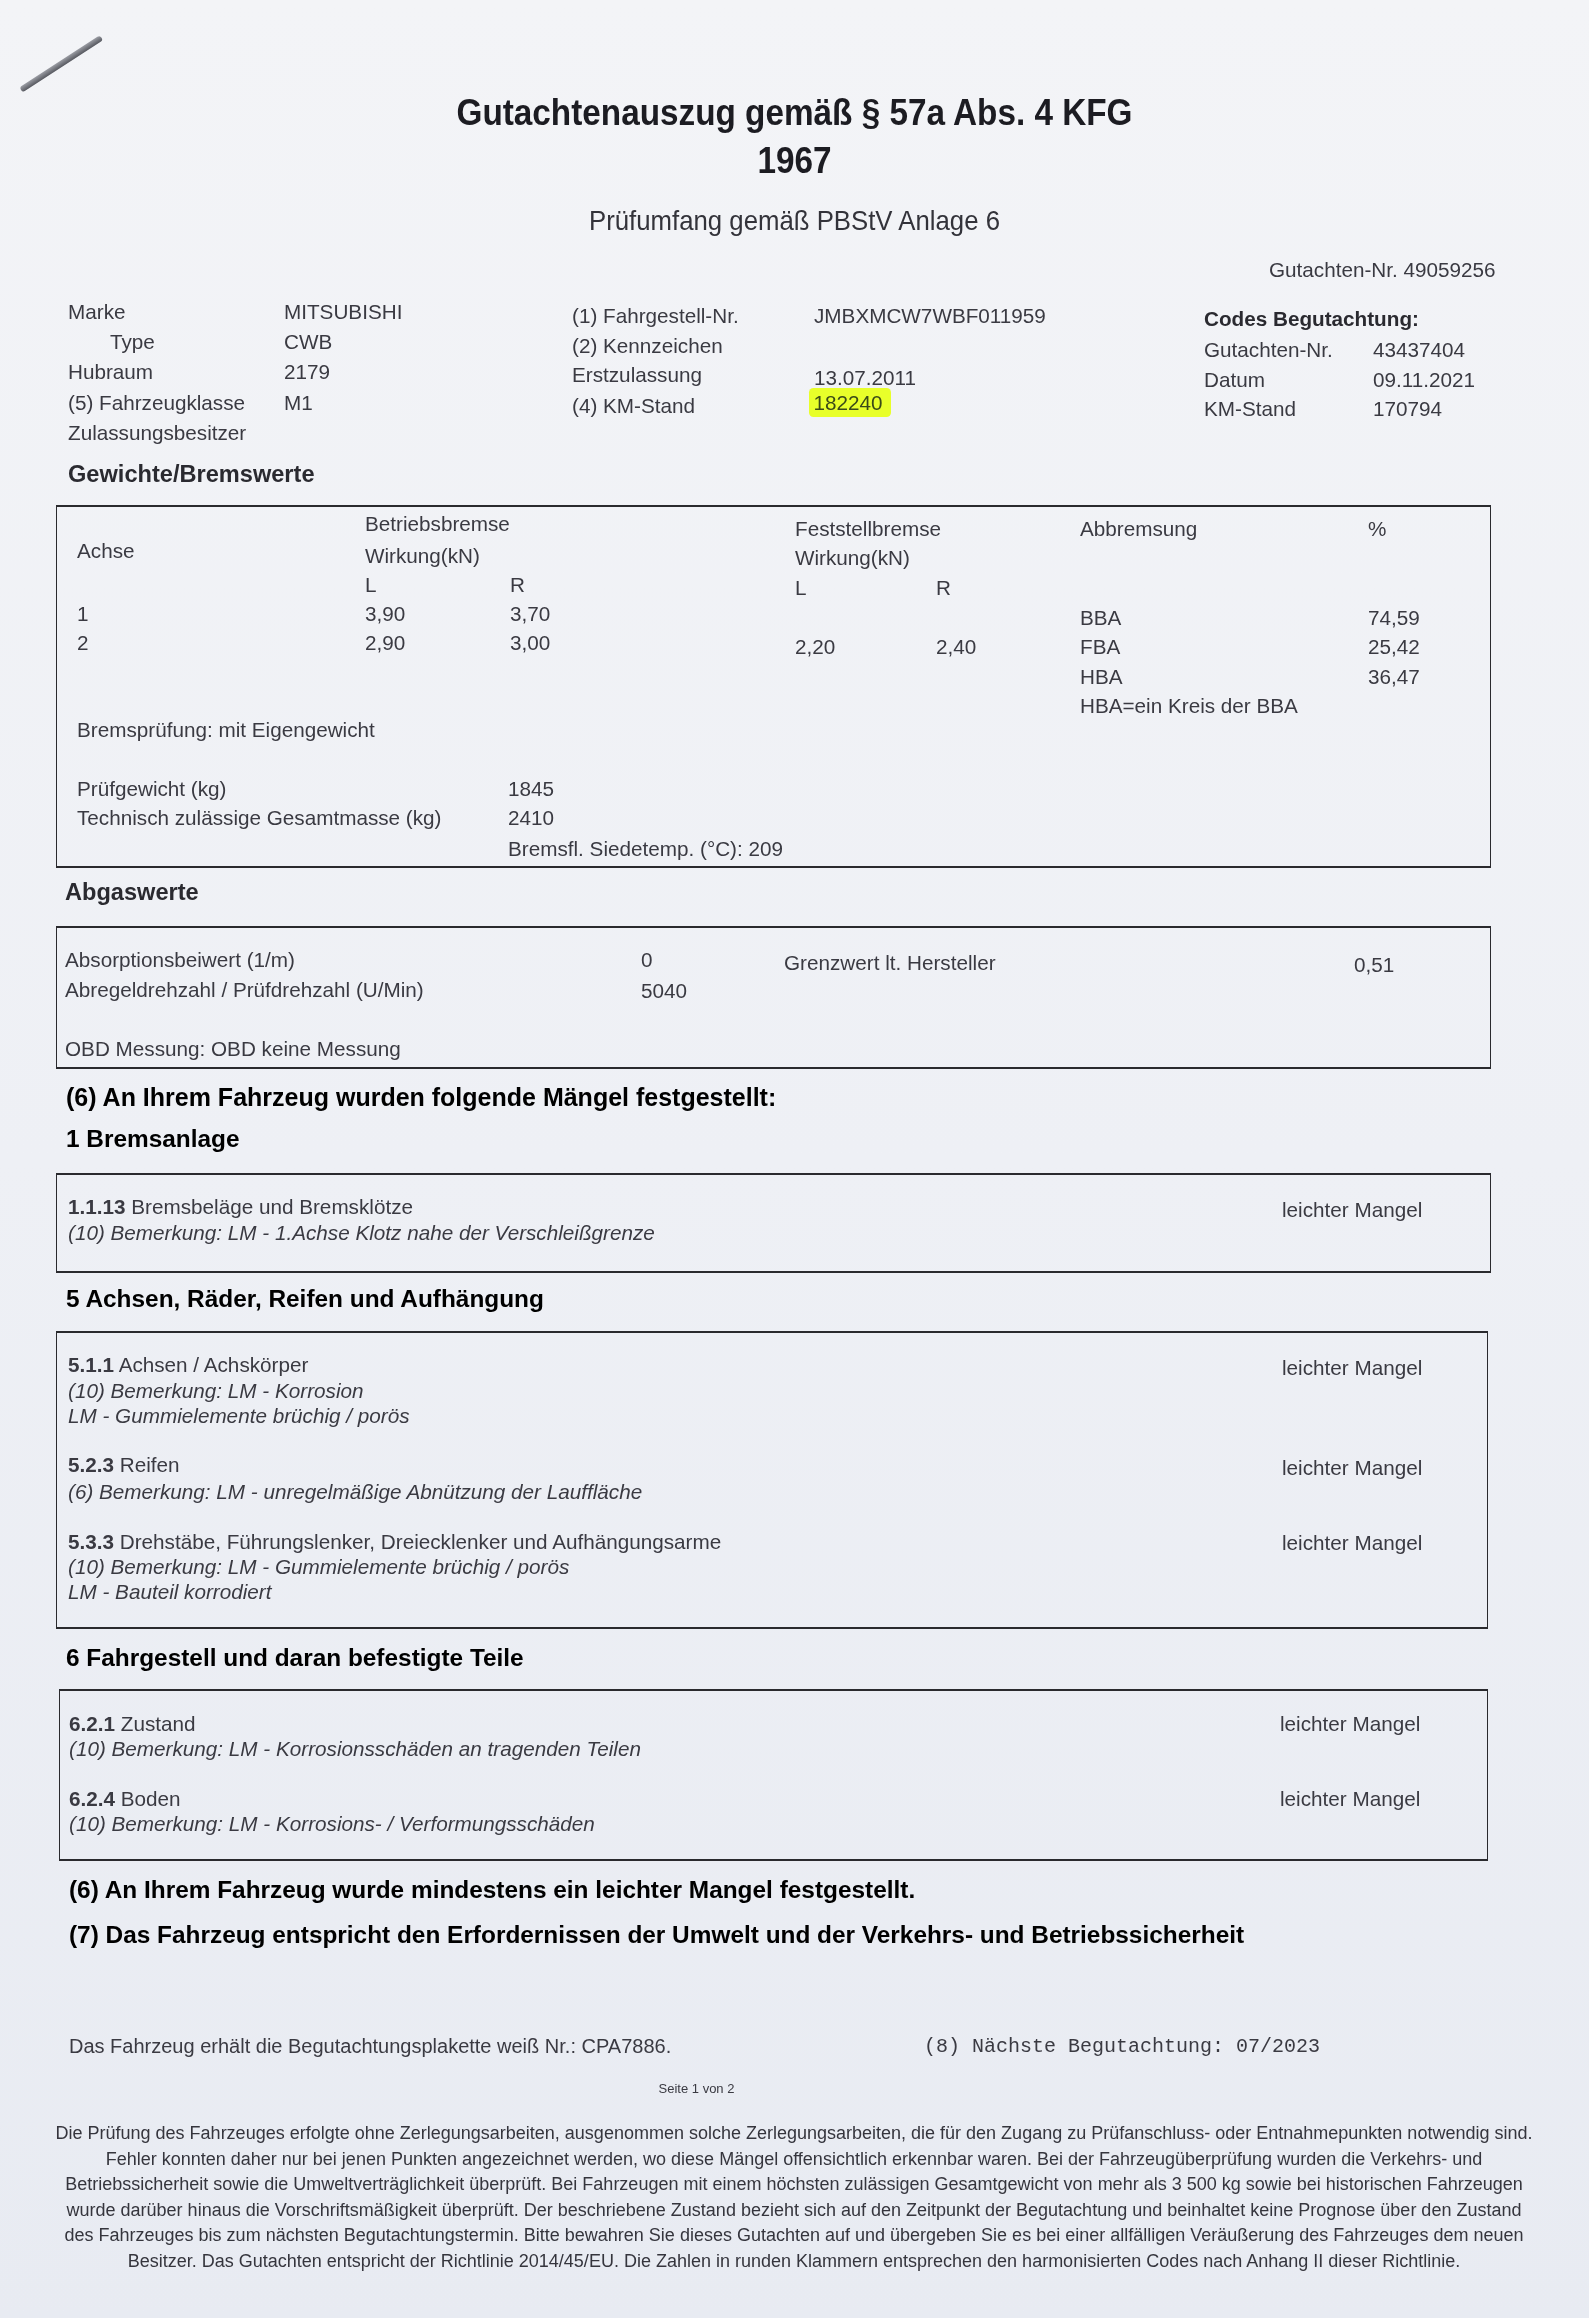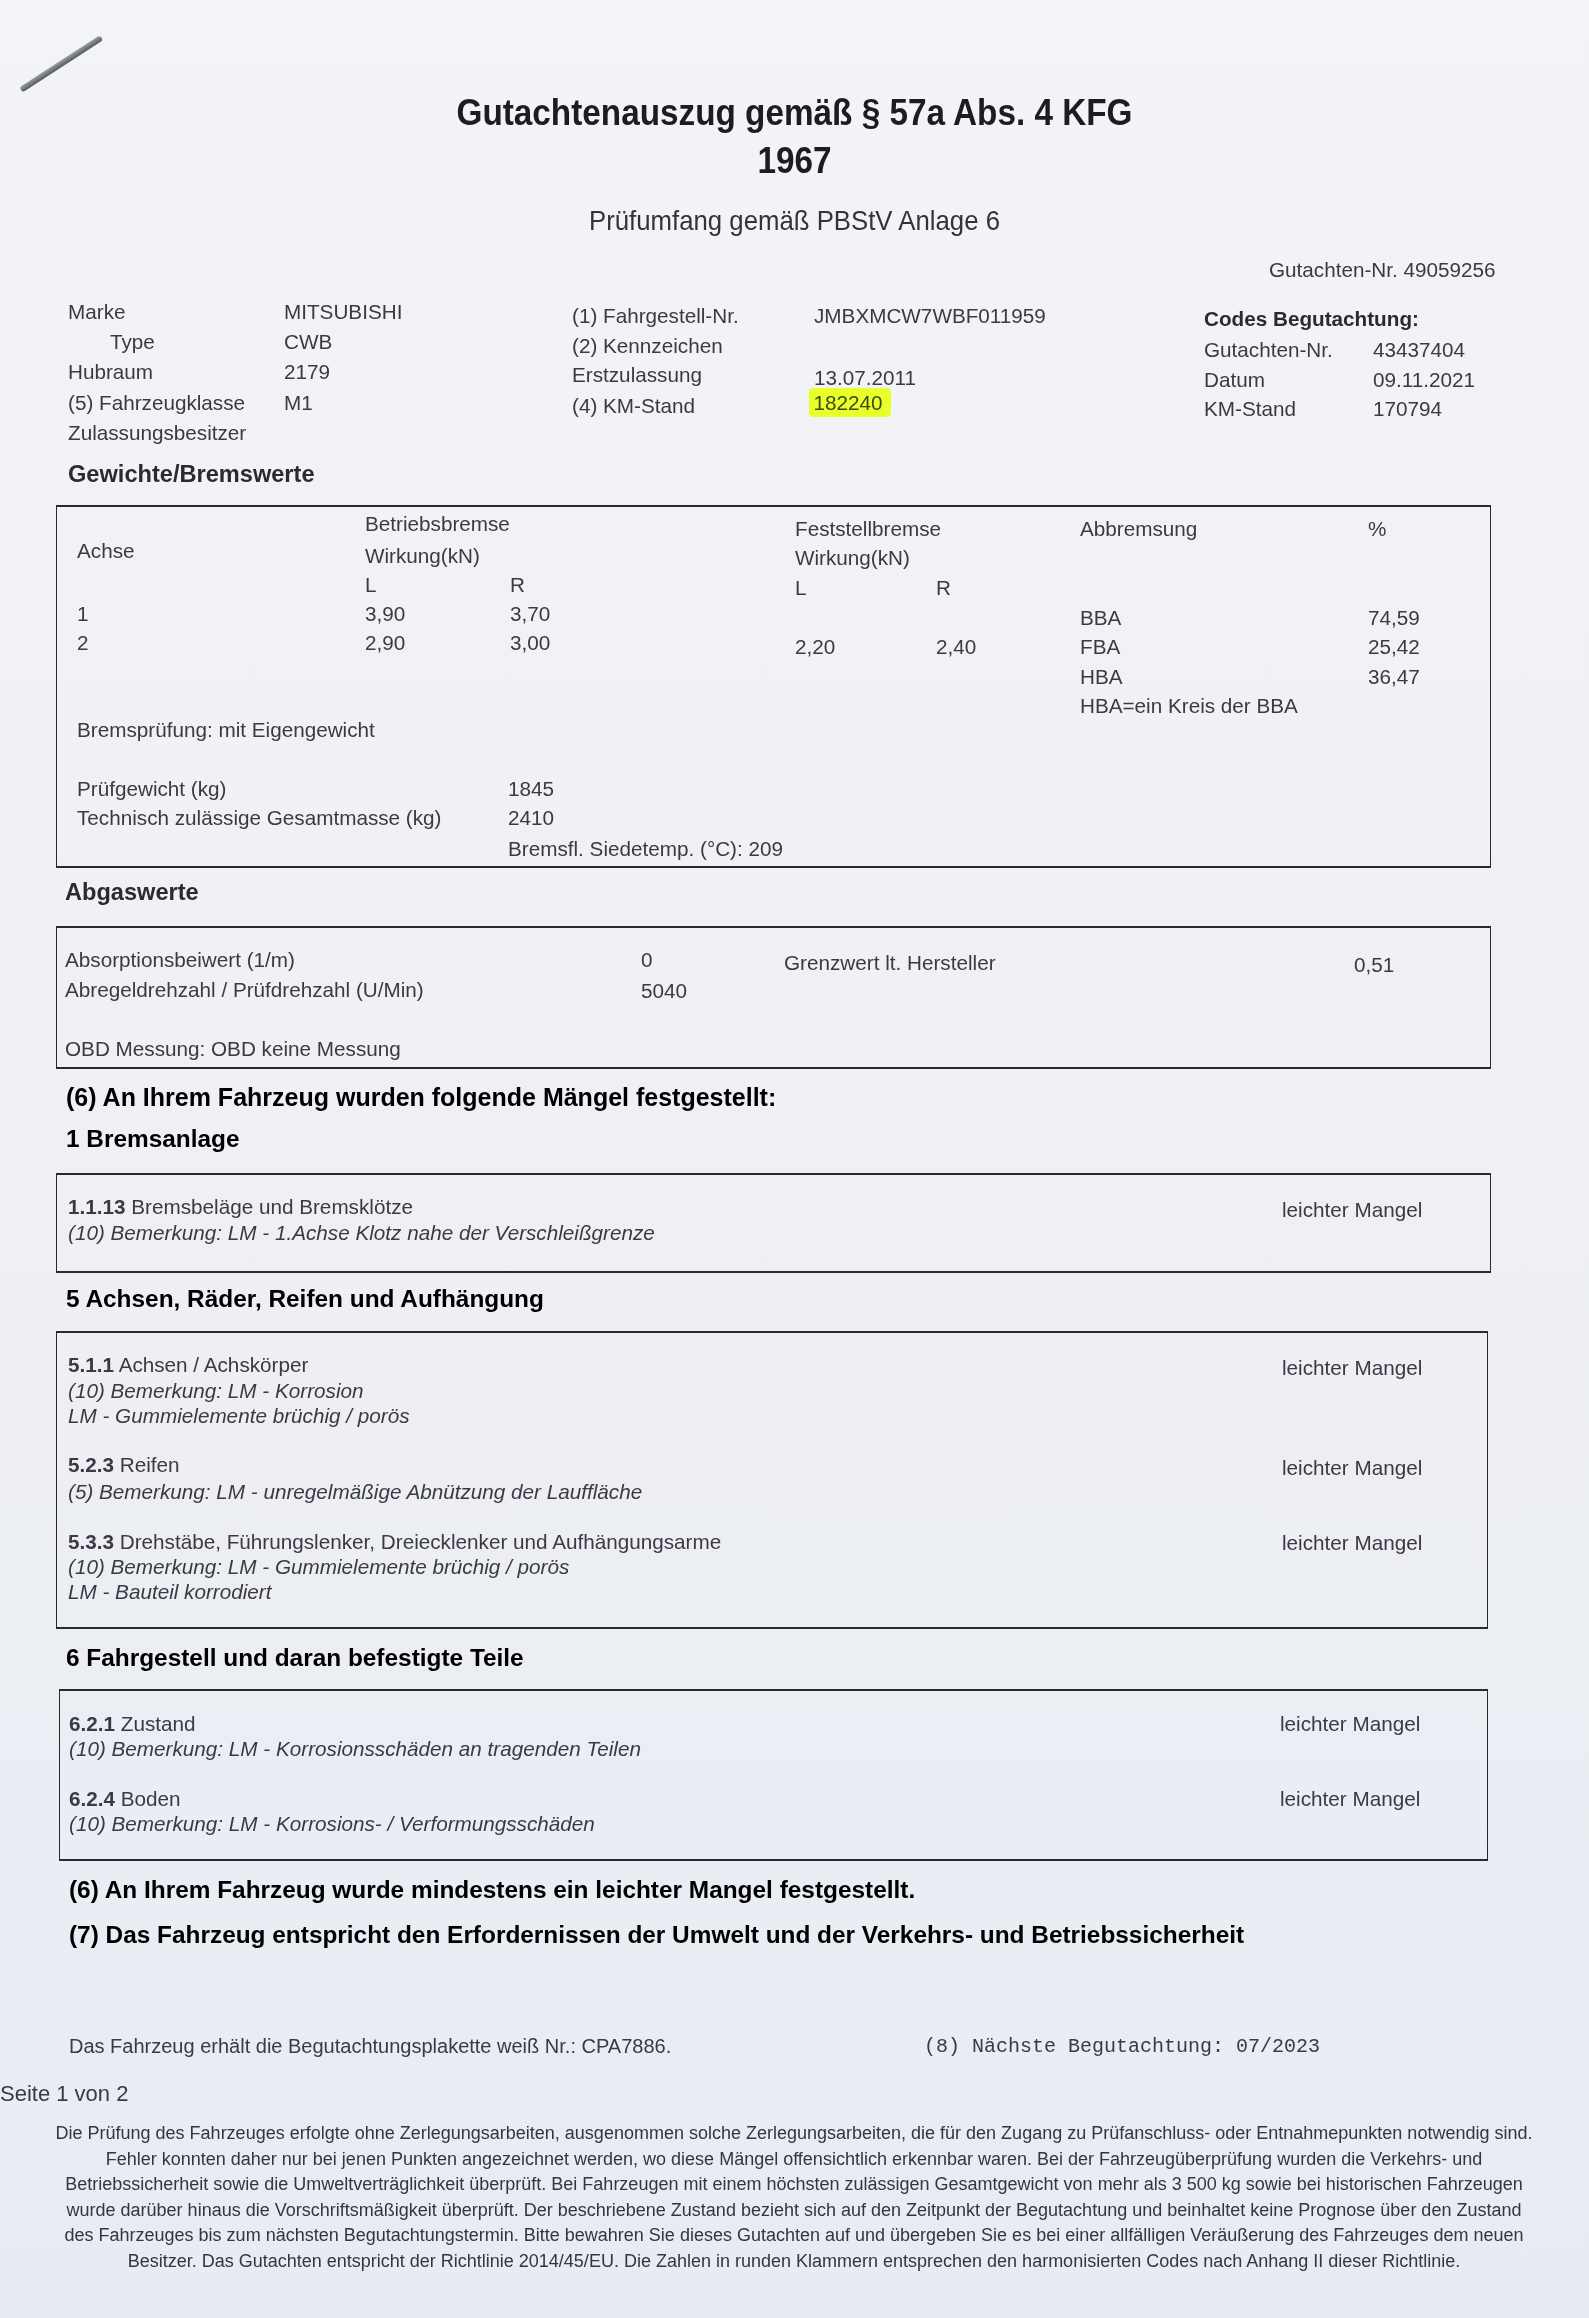--- a/index.html
+++ b/index.html
@@ -128,21 +128,21 @@
 <div class="box" style="left:56px;top:1331px;width:1430px;height:294px;"></div>
 <div>
   <div class="abs t" style="left:68px;top:1353px;"><span class="num">5.1.1</span> <span>Achsen / Achskörper</span></div>
   <div class="abs t" style="left:1282px;top:1356px;">leichter Mangel</div>
   <div class="abs t it" style="left:68px;top:1379px;">(10) Bemerkung: LM - Korrosion</div>
   <div class="abs t it" style="left:68px;top:1404px;">LM - Gummielemente brüchig / porös</div>
 </div>
 <div>
   <div class="abs t" style="left:68px;top:1453px;"><span class="num">5.2.3</span> <span>Reifen</span></div>
   <div class="abs t" style="left:1282px;top:1456px;">leichter Mangel</div>
-  <div class="abs t it" style="left:68px;top:1480px;">(5) Bemerkung: LM - unregelmäßige Abnützung der Lauffläche</div>
+  <div class="abs t it" style="left:68px;top:1480px;">(6) Bemerkung: LM - unregelmäßige Abnützung der Lauffläche</div>
 </div>
 <div>
   <div class="abs t" style="left:68px;top:1530px;"><span class="num">5.3.3</span> <span>Drehstäbe, Führungslenker, Dreiecklenker und Aufhängungsarme</span></div>
   <div class="abs t" style="left:1282px;top:1531px;">leichter Mangel</div>
   <div class="abs t it" style="left:68px;top:1555px;">(10) Bemerkung: LM - Gummielemente brüchig / porös</div>
   <div class="abs t it" style="left:68px;top:1580px;">LM - Bauteil korrodiert</div>
 </div>
 
 <div class="abs h" style="left:66px;top:1644px;font-size:24.4px;">6 Fahrgestell und daran befestigte Teile</div>
 <div class="box" style="left:59px;top:1689px;width:1427px;height:168px;"></div>
@@ -155,15 +155,15 @@
   <div class="abs t" style="left:69px;top:1787px;"><span class="num">6.2.4</span> <span>Boden</span></div>
   <div class="abs t" style="left:1280px;top:1787px;">leichter Mangel</div>
   <div class="abs t it" style="left:69px;top:1812px;">(10) Bemerkung: LM - Korrosions- / Verformungsschäden</div>
 </div>
 
 <div class="abs h" style="left:69px;top:1876px;font-size:24.4px;">(6) An Ihrem Fahrzeug wurde mindestens ein leichter Mangel festgestellt.</div>
 <div class="abs h" style="left:69px;top:1921px;font-size:24.4px;">(7) Das Fahrzeug entspricht den Erfordernissen der Umwelt und der Verkehrs- und Betriebssicherheit</div>
 
 <div class="abs t" style="left:69px;top:2035px;font-size:20px;">Das Fahrzeug erhält die Begutachtungsplakette weiß Nr.: CPA7886.</div>
 <div class="abs t" style="left:924px;top:2035px;font-size:20px;font-family:Liberation Mono, monospace;">(8) Nächste Begutachtung: 07/2023</div>
-<div class="abs t" style="left:0;width:1393px;top:2081px;font-size:22px;">Seite 1 von 2</div>
+<div class="abs t" style="left:0;width:1393px;text-align:center;top:2081px;font-size:13px;">Seite 1 von 2</div>
 <div class="legal">Die Prüfung des Fahrzeuges erfolgte ohne Zerlegungsarbeiten, ausgenommen solche Zerlegungsarbeiten, die für den Zugang zu Prüfanschluss- oder Entnahmepunkten notwendig sind. Fehler konnten daher nur bei jenen Punkten angezeichnet werden, wo diese Mängel offensichtlich erkennbar waren. Bei der Fahrzeugüberprüfung wurden die Verkehrs- und Betriebssicherheit sowie die Umweltverträglichkeit überprüft. Bei Fahrzeugen mit einem höchsten zulässigen Gesamtgewicht von mehr als 3 500 kg sowie bei historischen Fahrzeugen wurde darüber hinaus die Vorschriftsmäßigkeit überprüft. Der beschriebene Zustand bezieht sich auf den Zeitpunkt der Begutachtung und beinhaltet keine Prognose über den Zustand des Fahrzeuges bis zum nächsten Begutachtungstermin. Bitte bewahren Sie dieses Gutachten auf und übergeben Sie es bei einer allfälligen Veräußerung des Fahrzeuges dem neuen Besitzer. Das Gutachten entspricht der Richtlinie 2014/45/EU. Die Zahlen in runden Klammern entsprechen den harmonisierten Codes nach Anhang II dieser Richtlinie.</div>
 
 
 </body></html>

